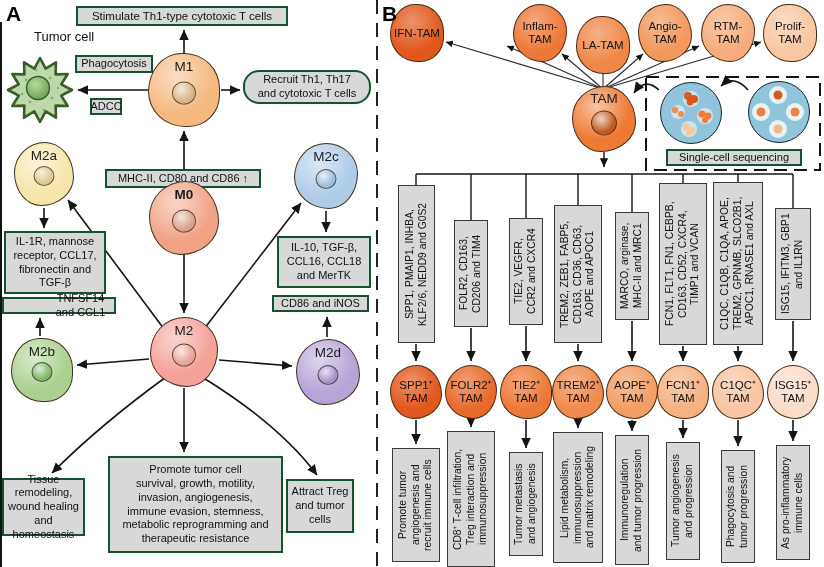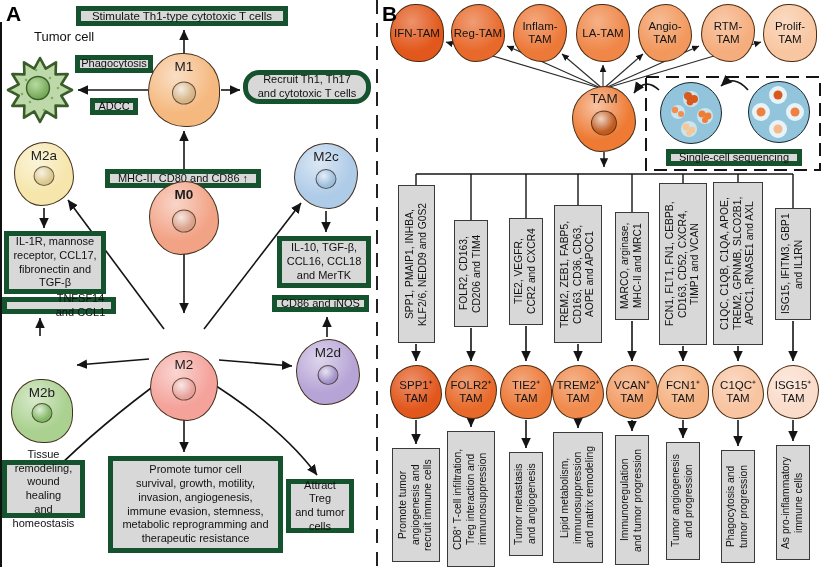--- a/index.html
+++ b/index.html
@@ -1,19 +1,19 @@
 <!DOCTYPE html>
 <html><head>
 <meta charset="utf-8">
 <style>
   html,body{margin:0;padding:0;background:#fff;}
   #stage{position:relative;width:824px;height:567px;background:#ffffff;overflow:hidden;
          font-family:"Liberation Sans",sans-serif;color:#111;}
   svg.layer{position:absolute;left:0;top:0;z-index:1;}
-  .hbox{position:absolute;z-index:2;background:#d8d8d8;border:5px solid #14532d;
+  .hbox{position:absolute;z-index:2;background:#d8d8d8;border:2px solid #14532d;
         display:flex;align-items:center;justify-content:center;text-align:center;
         font-size:11px;line-height:1.25;white-space:pre-line;padding:1px 3px;box-sizing:border-box;}
   .vbox{position:absolute;z-index:2;background:#d8d8d8;border:1px solid #3a3a3a;
         writing-mode:vertical-rl;transform:rotate(180deg);
         display:flex;align-items:center;justify-content:center;text-align:center;
         font-size:10.3px;line-height:1.22;white-space:pre-line;box-sizing:border-box;padding:2px 1px;}
   .cell{position:absolute;z-index:3;box-sizing:border-box;border:1.6px solid #42301e;
         background:radial-gradient(circle at 38% 30%,rgba(255,255,255,.55),rgba(255,255,255,0) 58%) var(--c,#f5b87f);
         display:flex;justify-content:center;}
   .blob1{border-radius:48% 52% 46% 54% / 55% 50% 45% 50%;}
@@ -137,34 +137,34 @@
       </g>
     </g>
   </svg>
 
   <div class="plabel" style="left:6px;top:2px;">A</div>
   <div class="plabel" style="left:382px;top:2px;">B</div>
   <div class="flabel" style="left:10px;top:29px;">Tumor cell</div>
 
   <div class="hbox" style="left:76px;top:6px;width:212px;height:20px;font-size:11.5px;">Stimulate Th1-type cytotoxic T cells</div>
   <div class="hbox" style="left:75px;top:55px;width:78px;height:18px;">Phagocytosis</div>
-  <div class="hbox" style="left:90px;top:98px;width:48px;height:17px;">ADCC</div>
+  <div class="hbox" style="left:90px;top:98px;width:32px;height:17px;">ADCC</div>
   <div class="hbox" style="left:243px;top:70px;width:128px;height:34px;border-radius:16px;">Recruit Th1, Th17
 and cytotoxic T cells</div>
   <div class="hbox" style="left:105px;top:141px;width:156px;height:19px;margin-top:28px;">MHC-II, CD80 and CD86 ↑</div>
   <div class="hbox" style="left:4px;top:231px;width:102px;height:63px;">IL-1R, mannose
 receptor, CCL17,
 fibronectin and
 TGF-β</div>
   <div class="hbox" style="left:2px;top:297px;width:114px;height:17px;padding-left:46px;">TNFSF14 and CCL1</div>
   <div class="hbox" style="left:277px;top:236px;width:94px;height:52px;">IL-10, TGF-β,
 CCL16, CCL18
 and MerTK</div>
   <div class="hbox" style="left:272px;top:295px;width:97px;height:17px;">CD86 and iNOS</div>
-  <div class="hbox" style="left:2px;top:460px;width:83px;height:58px;">Tissue
+  <div class="hbox" style="left:2px;top:478px;width:83px;height:58px;">Tissue
 remodeling,
 wound healing
 and homeostasis</div>
   <div class="hbox" style="left:108px;top:456px;width:175px;height:97px;">Promote tumor cell
 survival, growth, motility,
 invasion, angiogenesis,
 immune evasion, stemness,
 metabolic reprogramming and
 therapeutic resistance</div>
   <div class="hbox" style="left:286px;top:479px;width:68px;height:54px;">Attract Treg
@@ -172,46 +172,45 @@
 cells</div>
 
   <div class="cell blob1" style="left: 148px; top: 53px; width: 72px; height: 74px; --n: #d6b486; --c: #f5b87f;">
     <span class="clabel">M1</span>
       <span class="nuc"></span>
   </div>
   <div class="cell blob2" style="left: 149px; top: 181px; width: 70px; height: 74px; font-weight: bold; --n: #dba089; --c: #f2a285;">
     <span class="clabel">M0</span>
       <span class="nuc"></span>
   </div>
-  <div class="cell blob3" style="left: 150px; top: 317px; width: 68px; height: 70px; margin-top: 34px; --n: #e8a19a; --c: #f4a29a;">
+  <div class="cell blob3" style="left: 150px; top: 317px; width: 68px; height: 70px; --n: #e8a19a; --c: #f4a29a;">
     <span class="clabel">M2</span>
       <span class="nuc"></span>
   </div>
   <div class="cell blob2" style="left: 14px; top: 142px; width: 60px; height: 64px; --n: #dcc88e; --c: #f6e6ab;">
     <span class="clabel">M2a</span>
       <span class="nuc" style="width:19px;height:18px;"></span>
   </div>
-  <div class="cell blob1" style="left: 11px; top: 338px; width: 62px; height: 64px; margin-top: 41px; --n: #82b765; --c: #aad190;">
+  <div class="cell blob1" style="left: 11px; top: 338px; width: 62px; height: 64px; --n: #82b765; --c: #aad190;">
     <span class="clabel">M2b</span>
       <span class="nuc" style="width:19px;height:18px;"></span>
   </div>
   <div class="cell blob3" style="left: 294px; top: 143px; width: 64px; height: 66px; --n: #9cbedd; --c: #aecbe8;">
     <span class="clabel">M2c</span>
       <span class="nuc" style="width:19px;height:18px;"></span>
   </div>
   <div class="cell blob2" style="left: 296px; top: 339px; width: 64px; height: 66px; --n: #a392c8; --c: #b6a4d6;">
     <span class="clabel">M2d</span>
       <span class="nuc" style="width:19px;height:18px;"></span>
   </div>
 
   <div class="bcircle blob1" style="left: 390px; top: 4px; width: 54px; height: 58px; --c: #e2581c;">IFN-TAM</div>
-  <div class="bcircle blob2" style="left: 451px; top: 4px; width: 54px; height: 58px; --c: #e8692b;">Reg-TAM</div>
   <div class="bcircle blob3" style="left: 513px; top: 4px; width: 54px; height: 58px; --c: #ed7939;">Inflam-
 TAM</div>
-  <div class="bcircle blob1" style="left: 576px; top: 4px; width: 54px; height: 58px; --c: #f08748;">LA-TAM</div>
+  <div class="bcircle blob1" style="left: 576px; top: 16px; width: 54px; height: 58px; --c: #f08748;">LA-TAM</div>
   <div class="bcircle blob2" style="left: 638px; top: 4px; width: 54px; height: 58px; --c: #f2985d;">Angio-
 TAM</div>
   <div class="bcircle blob3" style="left: 701px; top: 4px; width: 54px; height: 58px; --c: #f5ad7d;">RTM-
 TAM</div>
   <div class="bcircle blob1" style="left: 763px; top: 4px; width: 54px; height: 58px; --c: #f8c7a2;">Prolif-
 TAM</div>
 
   <div class="cell blob2" style="left:572px;top:86px;width:64px;height:66px;--c:#ee7a33;--n:#c05a1e;z-index:3;">
     <span class="clabel" style="margin-top:4px;">TAM</span>
     <span class="nuc" style="width:24px;height:23px;top:56%;"></span>
@@ -279,21 +278,21 @@
 and IL1RN</div>
 
   <div class="bcircle blob2" style="left: 390px; top: 365px; width: 52px; height: 54px; text-align: center; --c: #e2571c;">SPP1⁺
 TAM</div>
   <div class="bcircle blob3" style="left: 445px; top: 365px; width: 52px; height: 54px; --c: #e86a2a;">FOLR2⁺
 TAM</div>
   <div class="bcircle blob1" style="left: 500px; top: 365px; width: 52px; height: 54px; --c: #ed7938;">TIE2⁺
 TAM</div>
   <div class="bcircle blob2" style="left: 552px; top: 365px; width: 52px; height: 54px; --c: #f08a4d;">TREM2⁺
 TAM</div>
-  <div class="bcircle blob3" style="left: 606px; top: 365px; width: 52px; height: 54px; --c: #f29d66;">VCAN⁺
+  <div class="bcircle blob3" style="left: 606px; top: 365px; width: 52px; height: 54px; --c: #f29d66;">AOPE⁺
 TAM</div>
   <div class="bcircle blob1" style="left: 657px; top: 365px; width: 52px; height: 54px; --c: #f5b282;">FCN1⁺
 TAM</div>
   <div class="bcircle blob2" style="left: 712px; top: 365px; width: 52px; height: 54px; --c: #f8c4a1;">C1QC⁺
 TAM</div>
   <div class="bcircle blob3" style="left: 767px; top: 365px; width: 52px; height: 54px; --c: #fadcca;">ISG15⁺
 TAM</div>
 
   <div class="vbox" style="left:392px;top:448px;width:48px;height:114px;">Promote tumor
 angiogenesis and

